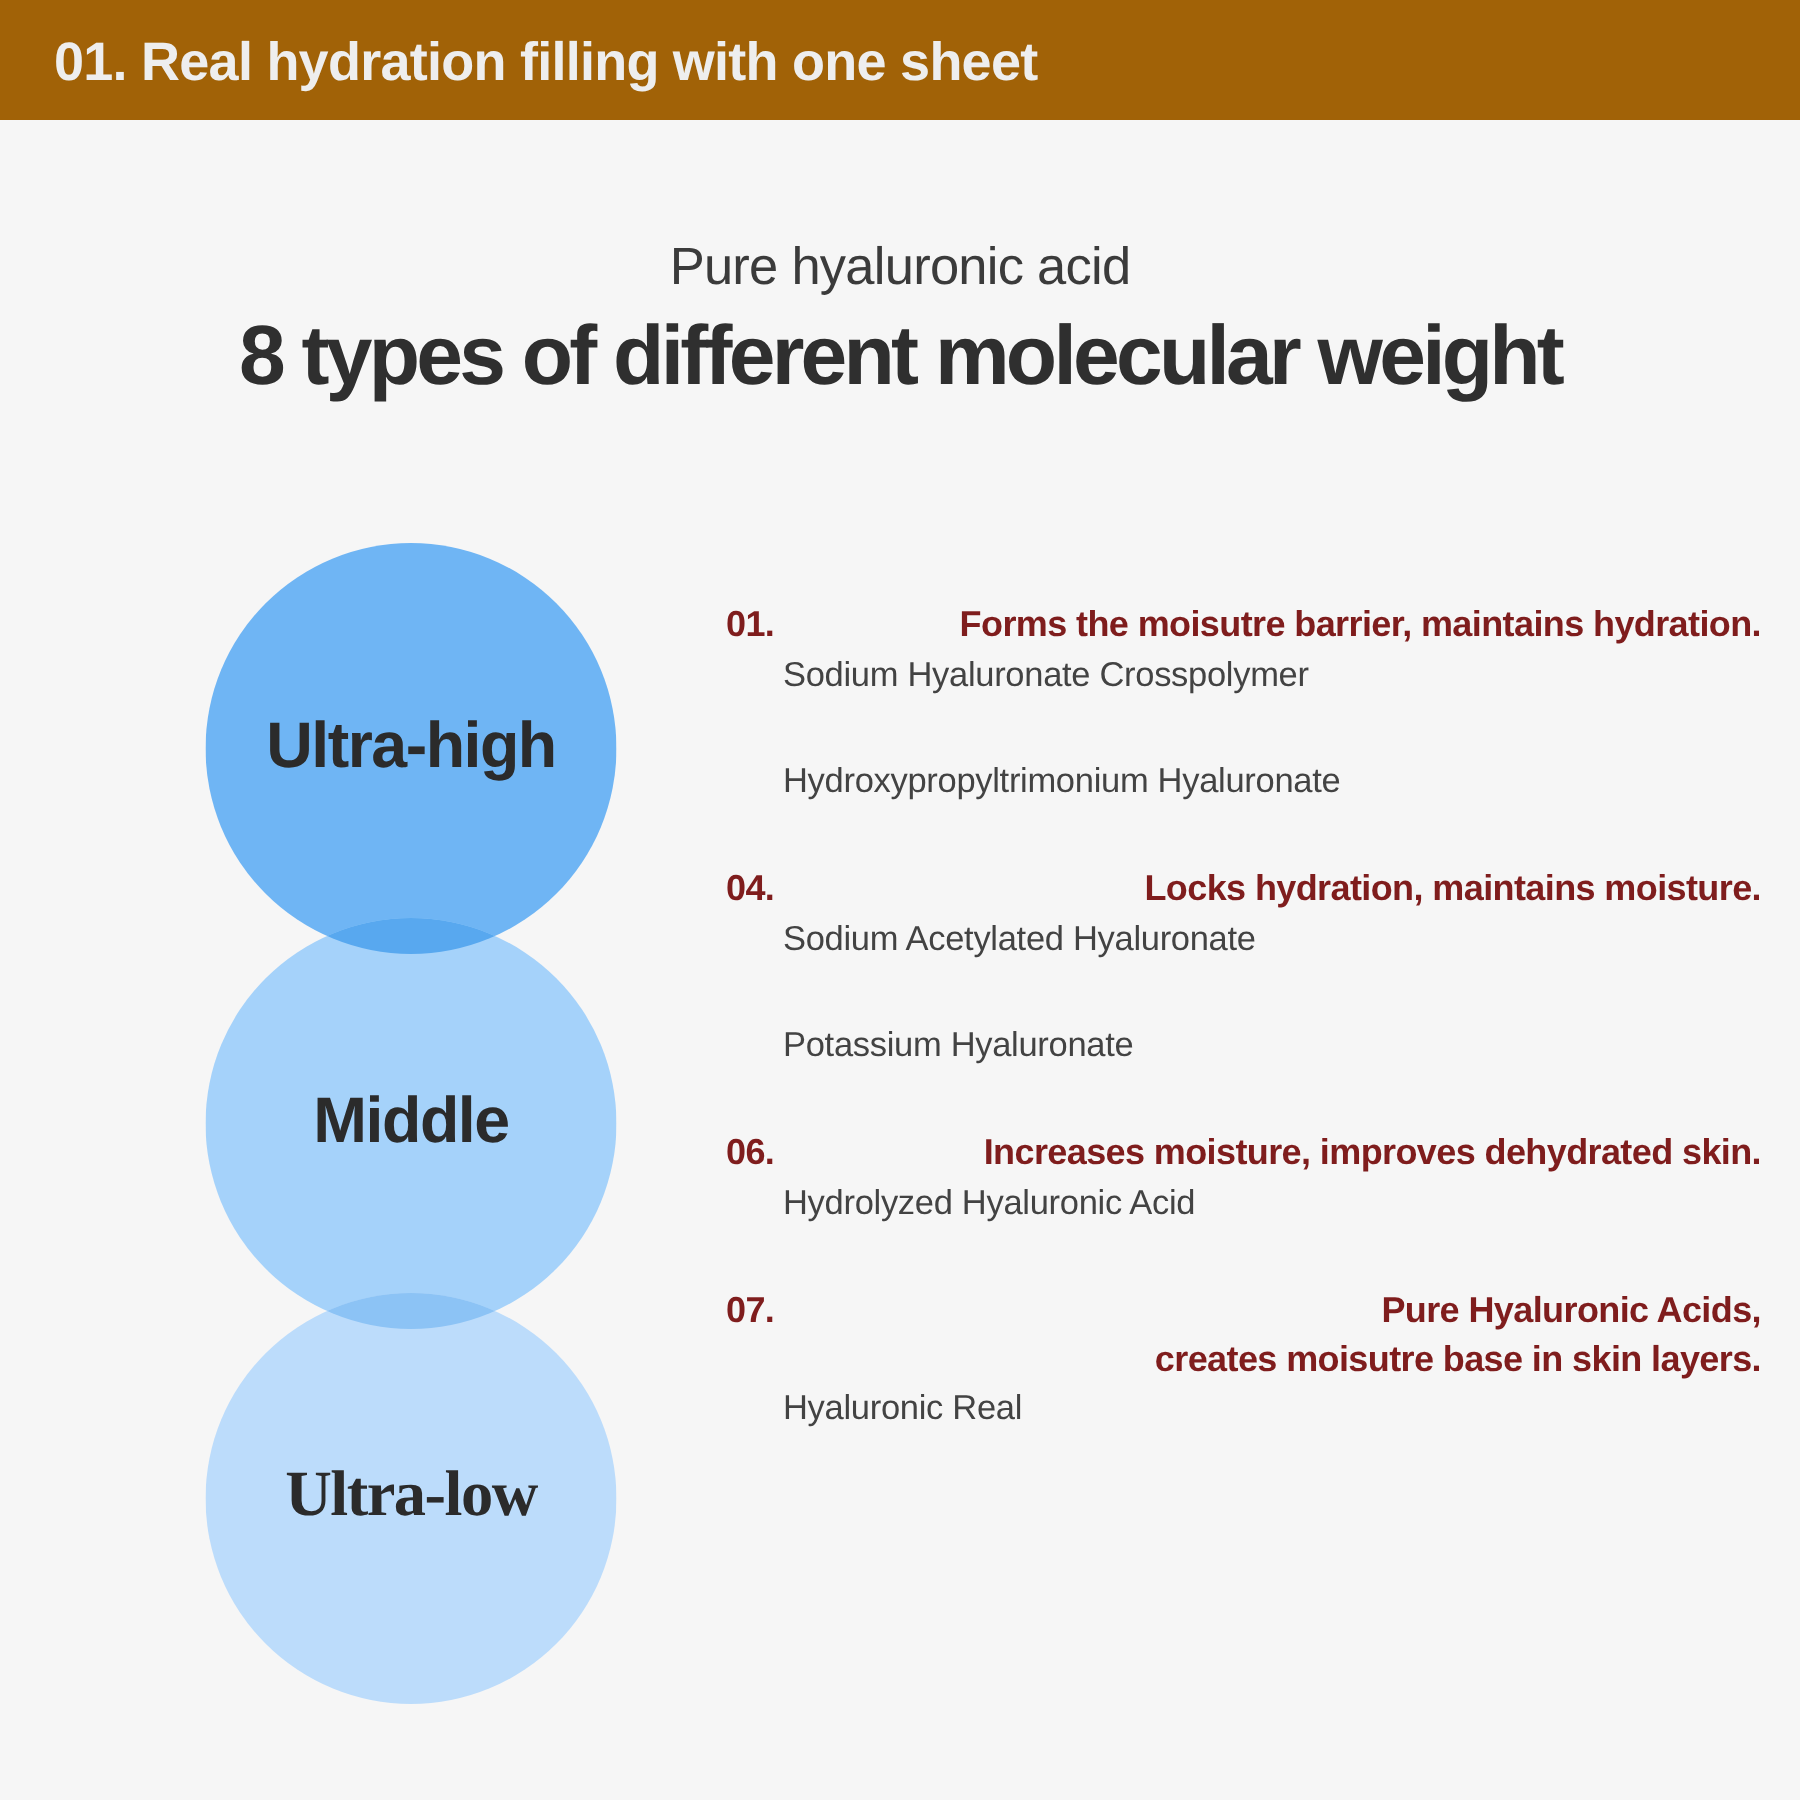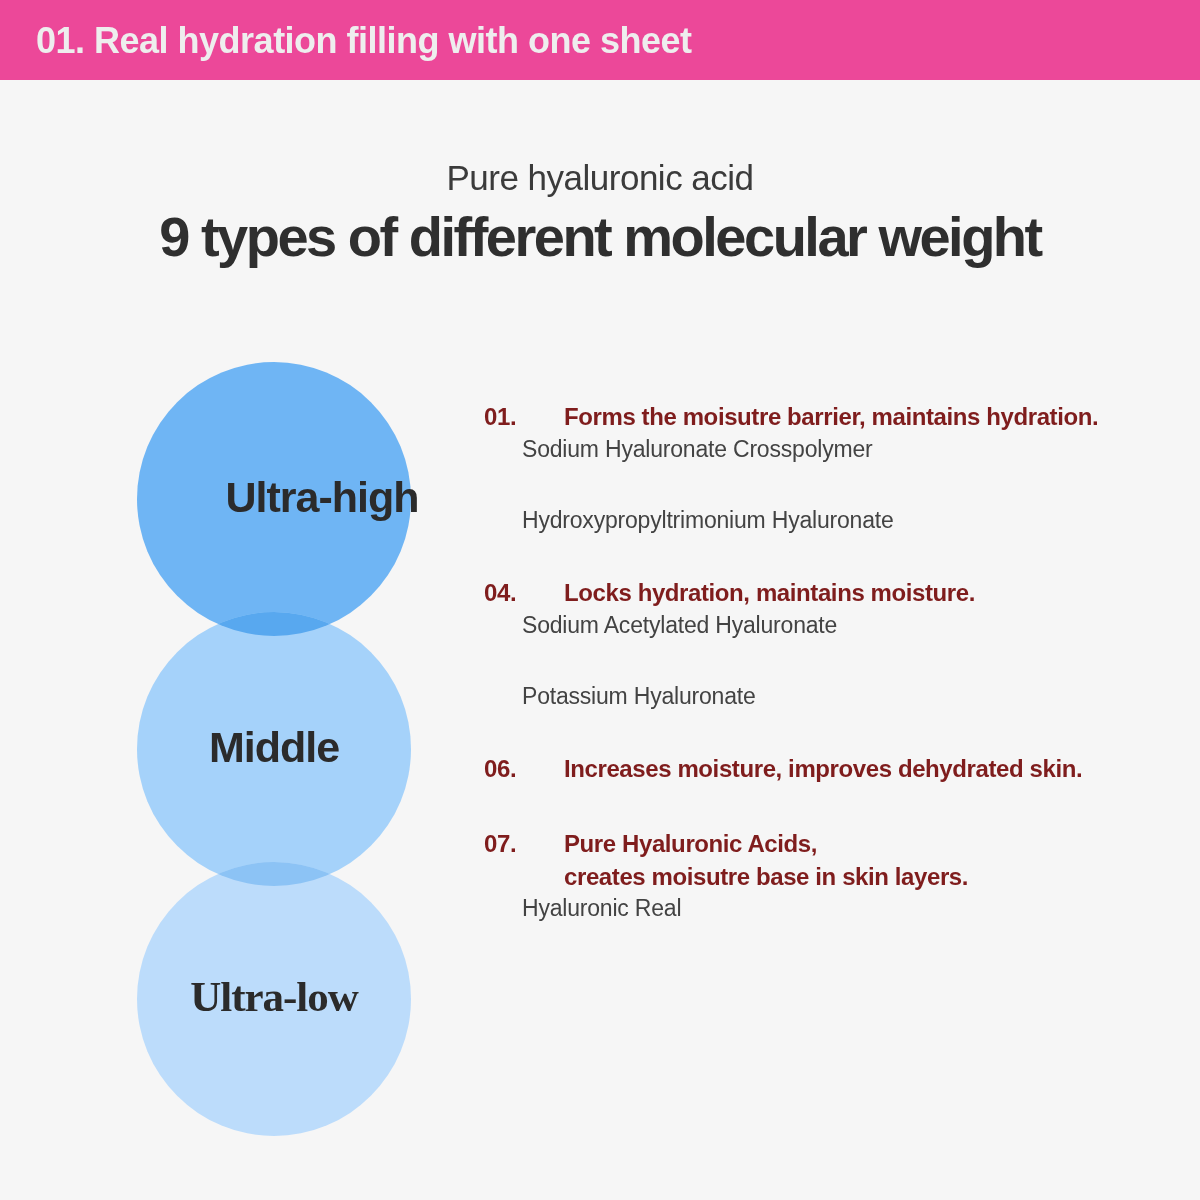--- a/index.html
+++ b/index.html
@@ -8,21 +8,21 @@
     background:#f6f6f6;
     font-family:"Liberation Sans", sans-serif;
     position:relative;
     overflow:hidden;
   }
   .page{position:absolute;inset:0;}
 
   
   .banner{
     position:absolute;left:0;top:0;width:1200px;height:80px;
-    background:#ec4899;
+    background:#a16207;
   }
   .banner-text{
     display:block;
     padding-left:36px;
     line-height:82px;
     font-size:36px;font-weight:700;
     letter-spacing:-0.5px;
     color:#eeeeee;
   }
 
@@ -45,60 +45,60 @@
   
   .circles{position:absolute;left:137px;top:362px;}
   .circle-label{
     position:absolute;left:137px;width:274px;
     text-align:center;
     font-size:43px;font-weight:700;
     letter-spacing:-1px;
     color:#2b2b2b;
     line-height:50px;
   }
-  .label-1{top:472px;padding-left:48px;}
+  .label-1{top:472px;}
   .label-2{top:722px;}
   .label-3{top:972px;font-family:Liberation Serif, serif;}
 
   
   .hya-list{
     position:absolute;left:484px;top:400px;width:690px;
     margin:0;padding:0;list-style:none;
   }
   .item{margin:0 0 41px 0;padding:0;}
   .item-heading{
     display:flex;
     color:#7f1d1d;
     font-size:24px;font-weight:700;
     letter-spacing:-0.4px;
     line-height:34px;
     gap:42px;
   }
   .num{flex:none;width:38px;}
-  .htext{flex:1;}
+  .htext{flex:1;text-align:right;}
   .hline{display:block;line-height:33px;}
   .ingredient{
     margin-left:38px;
     font-size:23px;font-weight:400;
     letter-spacing:-0.2px;
     line-height:30px;
     color:#434343;
   }
 </style>
 </head>
 <body>
 
 <div class="page">
 
   <header class="banner">
     <span class="banner-text">01. Real hydration filling with one sheet</span>
   </header>
 
   <div class="subtitle">Pure hyaluronic acid</div>
-  <h1 class="main-title">9 types of different molecular weight</h1>
+  <h1 class="main-title">8 types of different molecular weight</h1>
 
   <svg class="circles" width="274" height="776" viewBox="0 0 274 776" xmlns="http://www.w3.org/2000/svg">
     <defs>
       <clipPath id="clip-c1">
           <circle cx="137" cy="137" r="137"></circle>
         </clipPath>
       <clipPath id="clip-c2">
           <circle cx="137" cy="387" r="137"></circle>
         </clipPath>
     </defs>
@@ -148,20 +148,21 @@
       <div class="ingredient">Potassium Hyaluronate</div>
     </li>
 
     <li class="item">
       <div class="item-heading">
         <span class="num">06.</span>
         <span class="htext">
             <span class="hline">Increases moisture, improves dehydrated skin.</span>
           </span>
       </div>
+      <div class="ingredient">Hydrolyzed Hyaluronic Acid</div>
     </li>
 
     <li class="item">
       <div class="item-heading">
         <span class="num">07.</span>
         <span class="htext">
           <span class="hline">Pure Hyaluronic Acids,</span>
           <span class="hline">creates moisutre base in skin layers.</span>
         </span>
       </div>

